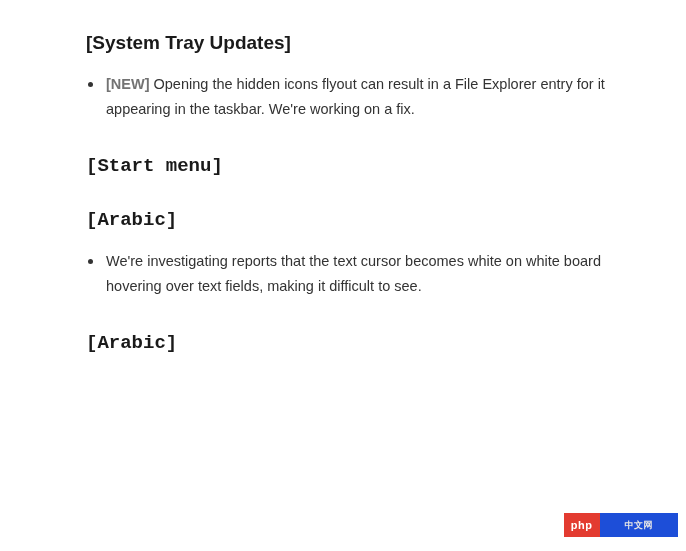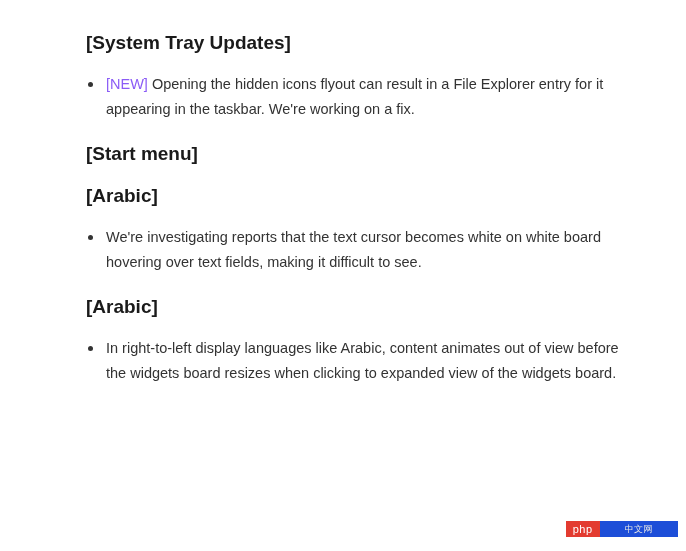--- a/index.html
+++ b/index.html
@@ -17,21 +17,22 @@
       padding: 16px 60px 16px 86px;
     }
     h2 {
       font-size: 19px;
       font-weight: 700;
       color: #1a1a1a;
       margin-bottom: 18px;
       margin-top: 16px;
     }
     .section + .section h2 {
-      margin-top: 20px;
+      margin-top: 32px;
+      font-family: Liberation Mono, monospace;
     }
     ul {
       list-style: none;
       padding-left: 20px;
     }
     li {
       position: relative;
       font-size: 14.5px;
       line-height: 1.75;
       color: #333;
@@ -42,32 +43,32 @@
       content: "";
       position: absolute;
       left: -18px;
       top: 10px;
       width: 5px;
       height: 5px;
       background: #333;
       border-radius: 50%;
     }
     .tag {
-      font-weight: 400;
-      color: #8b5cf6;
+      font-weight: 700;
+      color: #737373;
     }
     .watermark {
       position: absolute;
       bottom: 14px;
       right: 8px;
       display: flex;
       align-items: stretch;
-      height: 16px;
+      height: 24px;
       font-size: 11px;
-      font-weight: 400;
+      font-weight: 700;
       letter-spacing: 0.5px;
     }
     .watermark .wm-left {
       background: #e33b30;
       color: #fff;
       padding: 3px 7px;
       display: flex;
       align-items: center;
     }
     .watermark .wm-right {
@@ -101,25 +102,20 @@
     <h2>[Arabic]</h2>
     <ul>
       <li>
         <span class="tag"></span><span>We're investigating reports that the text cursor becomes white on white board hovering over text fields, making it difficult to see.</span>
       </li>
     </ul>
   </div>
 
   <div class="section">
     <h2>[Arabic]</h2>
-    <ul>
-      <li>
-        <span class="tag"></span><span>In right-to-left display languages like Arabic, content animates out of view before the widgets board resizes when clicking to expanded view of the widgets board.</span>
-      </li>
-    </ul>
   </div>
 
 </div>
 
 <div class="watermark">
   <span class="wm-left">php</span>
   <span class="wm-right">中文网</span>
 </div>
 
 </body></html>

